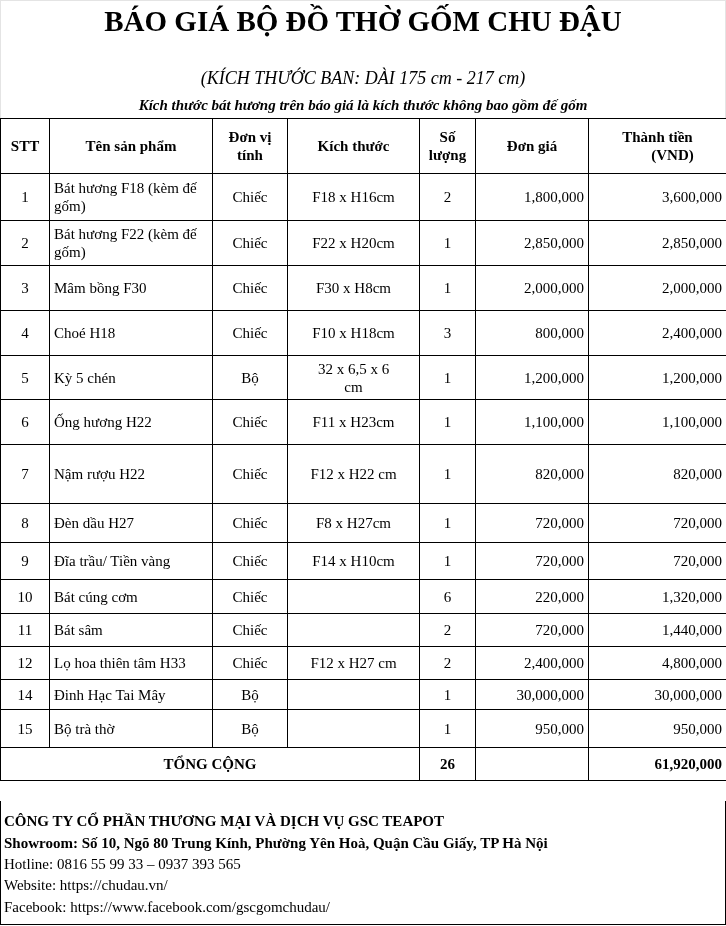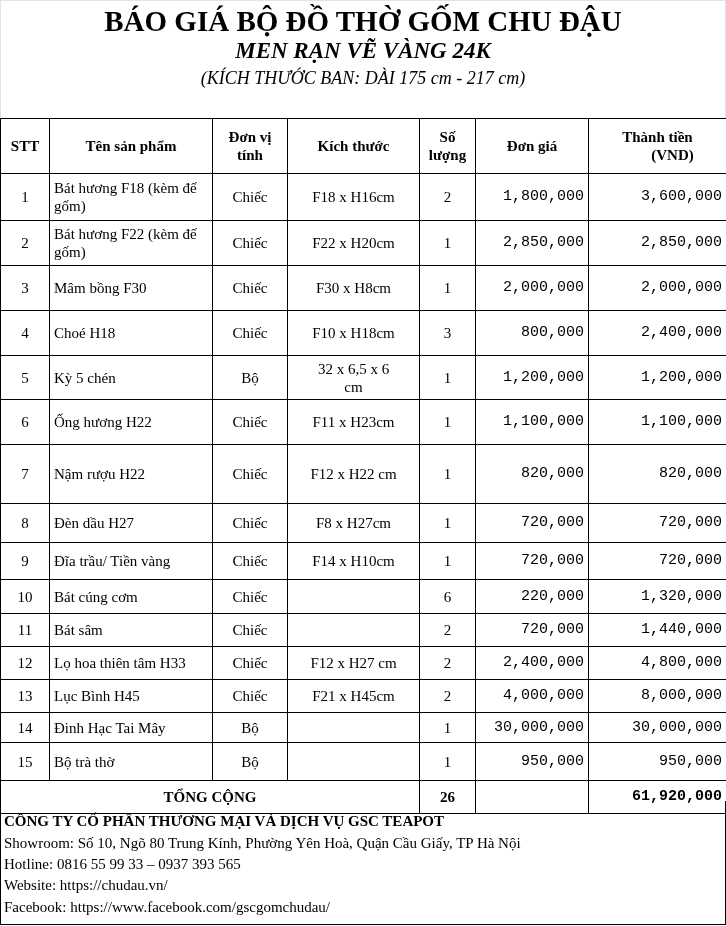--- a/index.html
+++ b/index.html
@@ -18,21 +18,21 @@
       font-weight: bold; font-style: italic; font-size: 15px; line-height: 20px; }
 
     table.quote { position: absolute; left: 0; top: 118px; width: 726px;
       border-collapse: collapse; table-layout: fixed; font-size: 15px; }
     table.quote td, table.quote th { border: 1px solid #000; padding: 0 4px;
       line-height: 18px; vertical-align: middle; overflow: hidden; }
     table.quote th { font-weight: bold; font-size: 15px; text-align: center; }
     th.col-total { text-align: right; padding-right: 18px; }
     td.c { text-align: center; }
     td.l { text-align: left; padding-left: 2px; margin-top: 40px; }
-    td.r { text-align: right; padding-right: 8px; font-family: Liberation Mono, monospace; }
+    td.r { text-align: right; padding-right: 8px; }
     td.b { font-weight: bold; }
     tr.h-head { height: 55px; }
     tr.h-r1 { height: 47px; }
     tr.h-r2 { height: 45px; }
     tr.h-r3 { height: 45px; }
     tr.h-r4 { height: 45px; }
     tr.h-r5 { height: 44px; }
     tr.h-r6 { height: 45px; }
     tr.h-r7 { height: 59px; }
     tr.h-r8 { height: 39px; }
@@ -43,32 +43,32 @@
     tr.h-r13 { height: 33px; }
     tr.h-r14 { height: 30px; }
     tr.h-r15 { height: 38px; }
     tr.h-total { height: 33px; }
 
     .footer { position: absolute; left: 0; top: 801px; width: 724px; height: 123px;
       border: 1px solid #000; border-top: none; }
     .footer .company { position: absolute; left: 3px; top: 11px; font-weight: bold;
       font-size: 15px; line-height: 18px; }
     .footer .line { position: absolute; left: 3px; font-size: 15px; line-height: 18px; }
-    .footer .l1 { top: 33px; }
+    .footer .l1 { top: 33px; font-weight: bold; }
     .footer .l2 { top: 54px; }
     .footer .l3 { top: 75px; }
     .footer .l4 { top: 97px; }
   </style>
 </head>
 <body>
 
 <div class="header">
   <div class="title">BÁO GIÁ BỘ ĐỒ THỜ GỐM CHU ĐẬU</div>
-  <div class="subtitle">MEN RẠN VẼ VÀNG 24K</div>
   <div class="dims">(KÍCH THƯỚC BAN: DÀI 175 cm - 217 cm)</div>
+  <div class="note">Kích thước bát hương trên báo giá là kích thước không bao gồm đế gốm</div>
 </div>
 
 <table class="quote">
   <colgroup>
     <col style="width:49px">
     <col style="width:163px">
     <col style="width:75px">
     <col style="width:132px">
     <col style="width:56px">
     <col style="width:113px">
@@ -187,29 +187,20 @@
     </tr>
     <tr class="h-r12">
       <td class="c">12</td>
       <td class="l">Lọ hoa thiên tâm H33</td>
       <td class="c">Chiếc</td>
       <td class="c">F12 x H27 cm</td>
       <td class="c">2</td>
       <td class="r">2,400,000</td>
       <td class="r">4,800,000</td>
     </tr>
-    <tr class="h-r13">
-      <td class="c">13</td>
-      <td class="l">Lục Bình H45</td>
-      <td class="c">Chiếc</td>
-      <td class="c">F21 x H45cm</td>
-      <td class="c">2</td>
-      <td class="r">4,000,000</td>
-      <td class="r">8,000,000</td>
-    </tr>
     <tr class="h-r14">
       <td class="c">14</td>
       <td class="l">Đinh Hạc Tai Mây</td>
       <td class="c">Bộ</td>
       <td class="c"></td>
       <td class="c">1</td>
       <td class="r">30,000,000</td>
       <td class="r">30,000,000</td>
     </tr>
     <tr class="h-r15">

